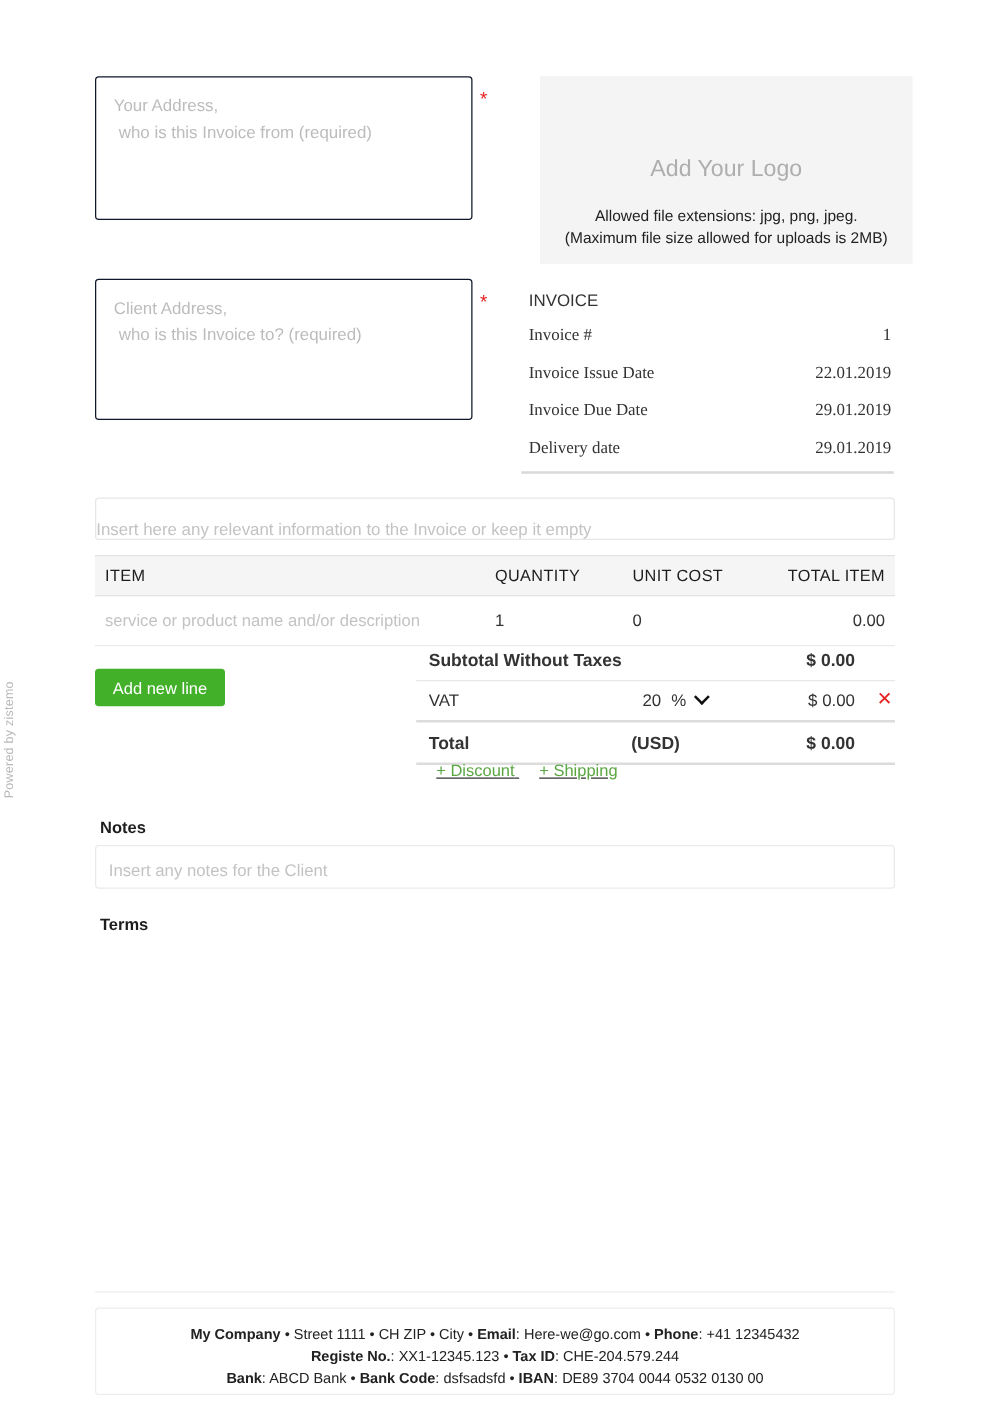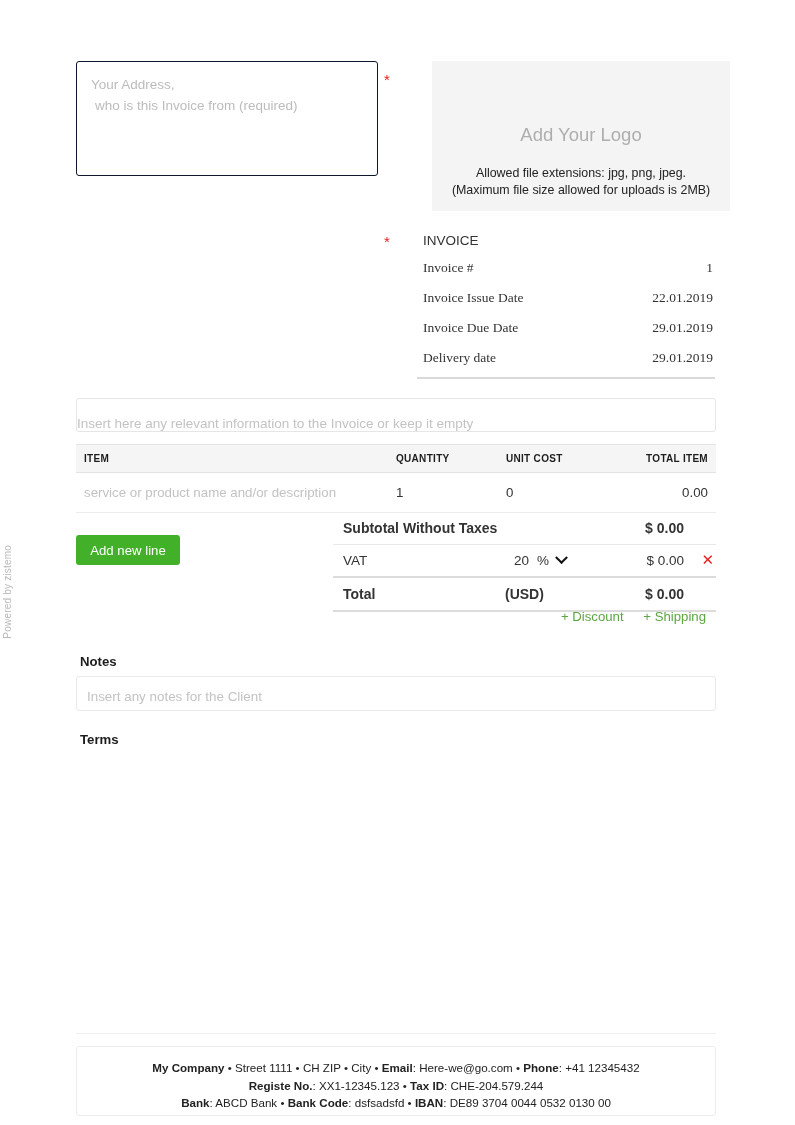--- a/index.html
+++ b/index.html
@@ -111,22 +111,22 @@
   .items {
     position: absolute;
     left: 76px; top: 444px;
     width: 640px;
   }
   .items-head {
     display: flex;
     background: #f5f5f5;
     border-top: 1px solid #e3e3e3;
     border-bottom: 1px solid #e3e3e3;
-    font-size: 10px;
-    font-weight: bold;
+    font-size: 13px;
+    font-weight: normal;
     color: #1d1d1d;
     letter-spacing: 0.3px;
     padding: 8px 0;
   }
   .items-row {
     display: flex;
     border-bottom: 1px solid #ececec;
     font-size: 13.3px;
     padding: 12px 0;
     color: #333;
@@ -186,23 +186,24 @@
     right: 2px; top: 7px;
     color: #e8201f;
     font-size: 15px;
     cursor: pointer;
     line-height: 1;
   }
   .links {
     position: absolute;
     left: 333px; top: 609px;
     width: 383px;
-    text-align: right;
+    text-align: left;
     padding-right: 10px;
     font-size: 13.2px;
+    text-decoration: underline;
   }
   .links a {
     color: #5aa742;
     text-decoration: none;
     margin-left: 16px;
     cursor: pointer;
   }
 
   
   .sec-title {
@@ -253,20 +254,24 @@
 <div class="page">
 
   <div class="powered">Powered by zistemo</div>
 
   <div class="addr-box" id="from-box">
     <div>Your Address,</div>
     <div class="addr-line2">who is this Invoice from (required)</div>
   </div>
   <div class="req-star" id="star-from">*</div>
 
+  <div class="addr-box" id="to-box">
+    <div>Client Address,</div>
+    <div class="addr-line2">who is this Invoice to? (required)</div>
+  </div>
   <div class="req-star" id="star-to">*</div>
 
   <div class="logo-box">
     <div class="logo-title">Add Your Logo</div>
     <div class="logo-hint">
       <div>Allowed file extensions: jpg, png, jpeg.</div>
       <div>(Maximum file size allowed for uploads is 2MB)</div>
     </div>
   </div>
 

